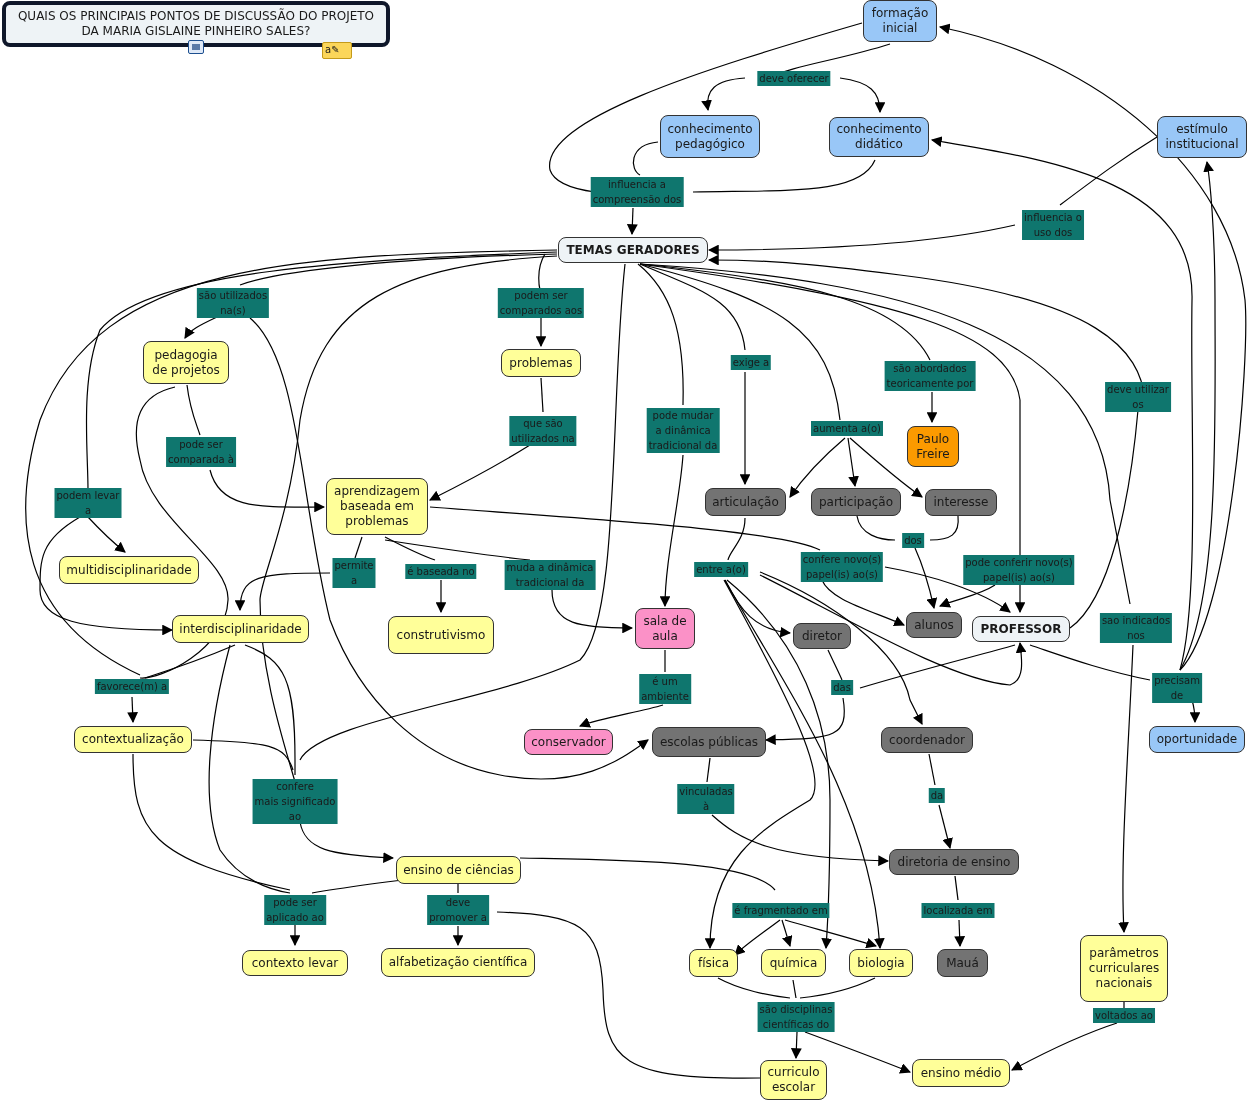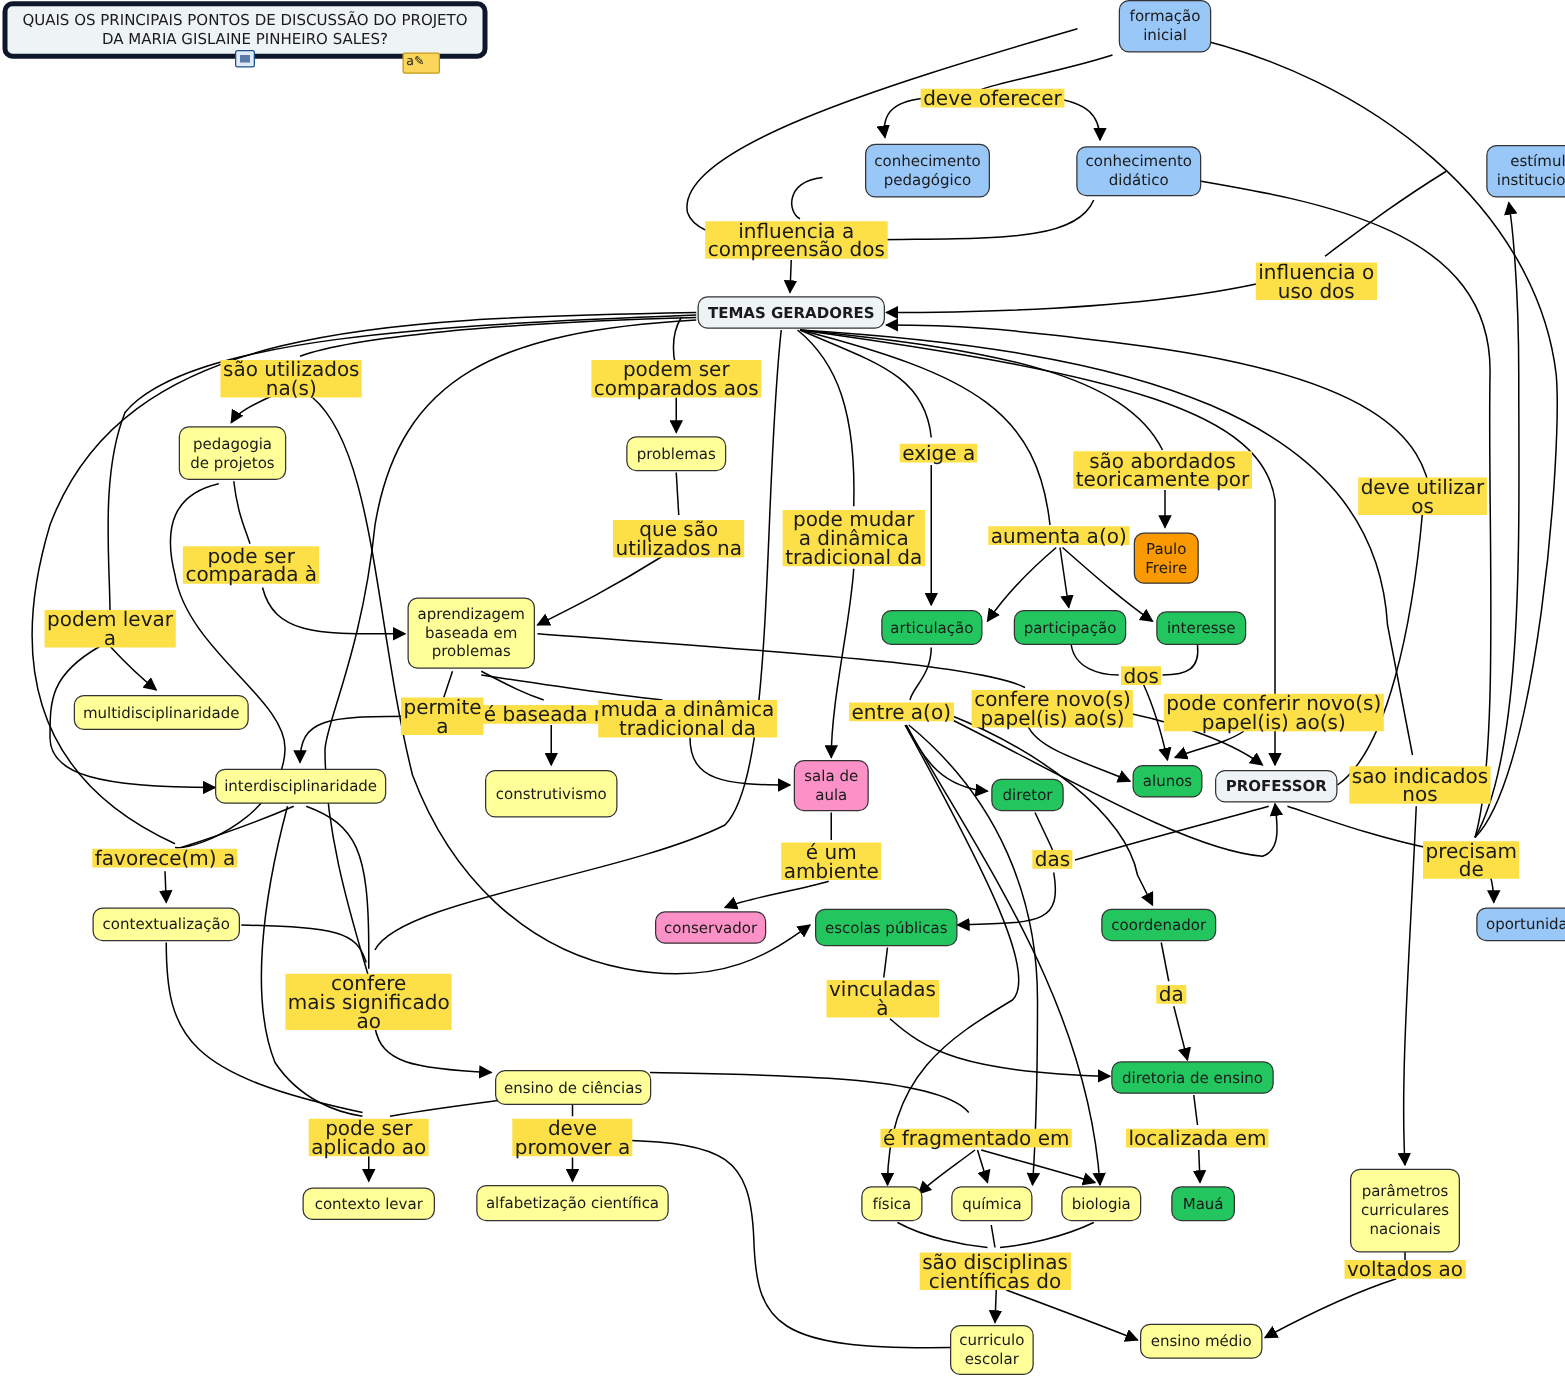--- a/index.html
+++ b/index.html
@@ -3,28 +3,28 @@
 <meta charset="utf-8">
 <style>
   html, body { margin:0; padding:0; background:#ffffff; }
   body { width:1252px; height:1102px; position:relative; overflow:hidden;
          font-family:"DejaVu Sans", sans-serif; font-size:12px; color:#1a1a1a; }
   #edges { position:absolute; left:0; top:0; width:1252px; height:1102px; }
   .node { position:absolute; box-sizing:border-box; border:1px solid #333;
           border-radius:8px; display:flex; align-items:center; justify-content:center;
           text-align:center; line-height:15px; padding:2px 6px; white-space:pre-line;
           font-size:12px; color:#1a1a1a; cursor:pointer; }
-  .blue   { background:#99c7f7;margin-left:32px; }
+  .blue   { background:#99c7f7; }
   .yellow { background:#ffff99; }
-  .green  { background:#22c55e; }
+  .green  { background:#737373; }
   .pink   { background:#fb91c7; }
   .orange { background:#fb9a00; }
   .grey   { background:#eef3f6; font-weight:bold; }
   .lbl { position:absolute; text-align:center; line-height:15px; white-space:pre-line;
-         font-size:16px; color:#1a1a1a; background:#fde047; padding:0 2px; transform:translateX(-50%); }
+         font-size:10px; color:#1a1a1a; background:#0f766e; padding:0 2px; transform:translateX(-50%); }
   .title { position:absolute; left:2px; top:1px; width:388px; height:46px; box-sizing:border-box;
            border:4px solid #0f172a; border-radius:8px; background:#eef3f6; display:flex;
            align-items:center; justify-content:center; text-align:center; font-size:12px;
            line-height:15px; white-space:pre-line; }
   .icon { position:absolute; width:16px; height:14px; box-sizing:border-box; }
   .doc-icon { left:188px; top:40px; border:1px solid #1d4f8f; background:#dfe9f7; border-radius:2px; }
   .doc-icon:after { content:""; position:absolute; left:3px; top:3px; width:8px; height:6px;
                     background:#5a7aa8; }
   .note-icon { left:322px; top:42px; width:30px; height:17px; background:#fbd65a;
                border:1px solid #c49a1a; border-radius:2px; font-size:10px; line-height:14px;

